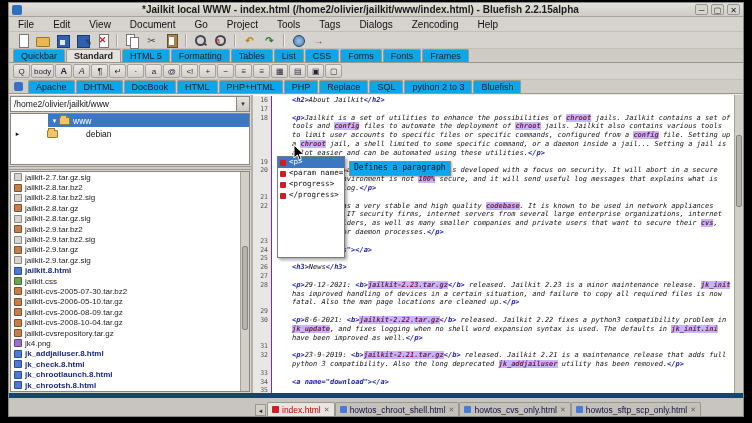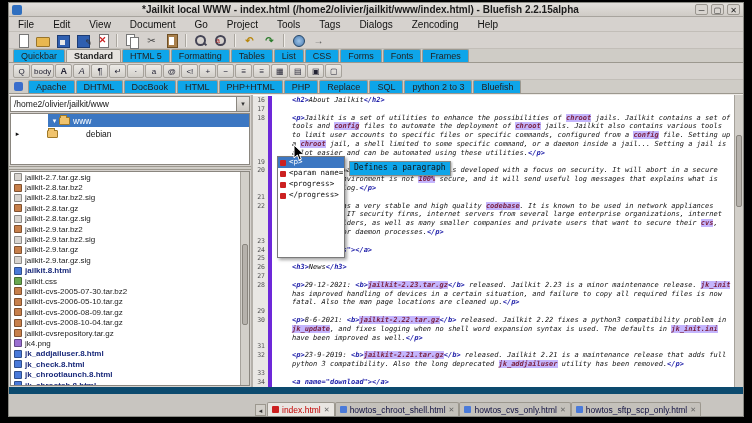--- a/index.html
+++ b/index.html
@@ -95,40 +95,40 @@
   .frow.is-html .fname{color:#1a2a7a;font-weight:bold;}
   .sb-scroll{position:absolute;right:0;top:0;bottom:0;width:9px;background:#d2cfc9;border-left:1px solid #a6a29b;}
   .sb-thumb{position:absolute;left:1px;right:1px;background:#b6b2ac;border:1px solid #8a867f;border-radius:2px;}
 
   
   .editor-wrap{flex:1;display:flex;min-width:0;position:relative;background:#fff;}
   .editor{flex:1;overflow:hidden;position:relative;font-family:"DejaVu Sans Mono",monospace;
           font-size:7px;line-height:8.8px;padding-top:1px;}
   .line{display:flex;}
   .ln{width:19px;flex:0 0 auto;text-align:right;padding-right:3px;color:#555;background:#e9e7e4;
-      border-right:4px solid #6d28d9;font-size:6.5px;}
+      border-right:1px solid #6d28d9;font-size:6.5px;}
   .code{flex:1;padding-left:20px;padding-right:2px;white-space:pre-wrap;overflow-wrap:anywhere;min-height:8.8px;color:#111;font-style:italic;}
   .sg-t{color:#2222aa;font-weight:bold;}
   .sg-x{color:#111;}
   .sg-k{color:#7a1f3f;background:#c4b5fd;font-weight:bold;}
   .sg-e{color:#aa22aa;font-weight:bold;}
   .ed-scroll{width:9px;flex:0 0 auto;background:#d2cfc9;border-left:1px solid #a6a29b;position:relative;}
 
   
   .ac-popup{position:absolute;width:68px;height:102px;background:#fff;border:1px solid #7a7a7a;
             box-shadow:2px 2px 3px rgba(0,0,0,.35);z-index:5;font-family:"DejaVu Sans Mono",monospace;}
   .ac-item{display:flex;align-items:center;height:11px;font-size:7.5px;color:#111;padding-left:2px;white-space:nowrap;}
   .ac-item.sel{background:#3c77c2;color:#fff;}
   .pico{width:6px;height:6px;background:#cc2020;border-radius:1px;margin-right:3px;flex:0 0 auto;}
   .ac-tip{position:absolute;background:#0ea5e9;border:1px solid #8a8a84;font-size:8px;color:#111;
           padding:2px 4px;z-index:6;white-space:nowrap;box-shadow:1px 1px 2px rgba(0,0,0,.3);}
 
   
-  .tabbar{height:29px;flex:0 0 auto;display:flex;align-items:flex-end;background:#c8c5c0;
-          border-top:7px solid #0c4a6e;padding-left:246px;}
+  .tabbar{height:23px;flex:0 0 auto;display:flex;align-items:flex-end;background:#c8c5c0;
+          border-top:5px solid #0c4a6e;padding-left:246px;}
   .tab-scroll-btn{width:11px;height:12px;font-size:7px;line-height:12px;text-align:center;color:#333;
                   background:#d2cfc9;border:1px solid #9c988f;margin-right:1px;flex:0 0 auto;}
   .dtab{display:flex;align-items:center;gap:3px;height:14px;padding:0 4px;font-size:8.5px;color:#101040;
         background:#c4c1bb;border:1px solid #9c988f;border-bottom:none;border-radius:2px 2px 0 0;white-space:nowrap;}
   .dtab.active{background:#e9e6e2;}
   .dtab.modified .dlabel{color:#c00000;}
   .dticon{width:7px;height:7px;border-radius:1px;background:#4a7ad9;flex:0 0 auto;}
   .dtab.modified .dticon{background:#cc2020;}
   .dtx{font-size:7px;color:#666;}
 

